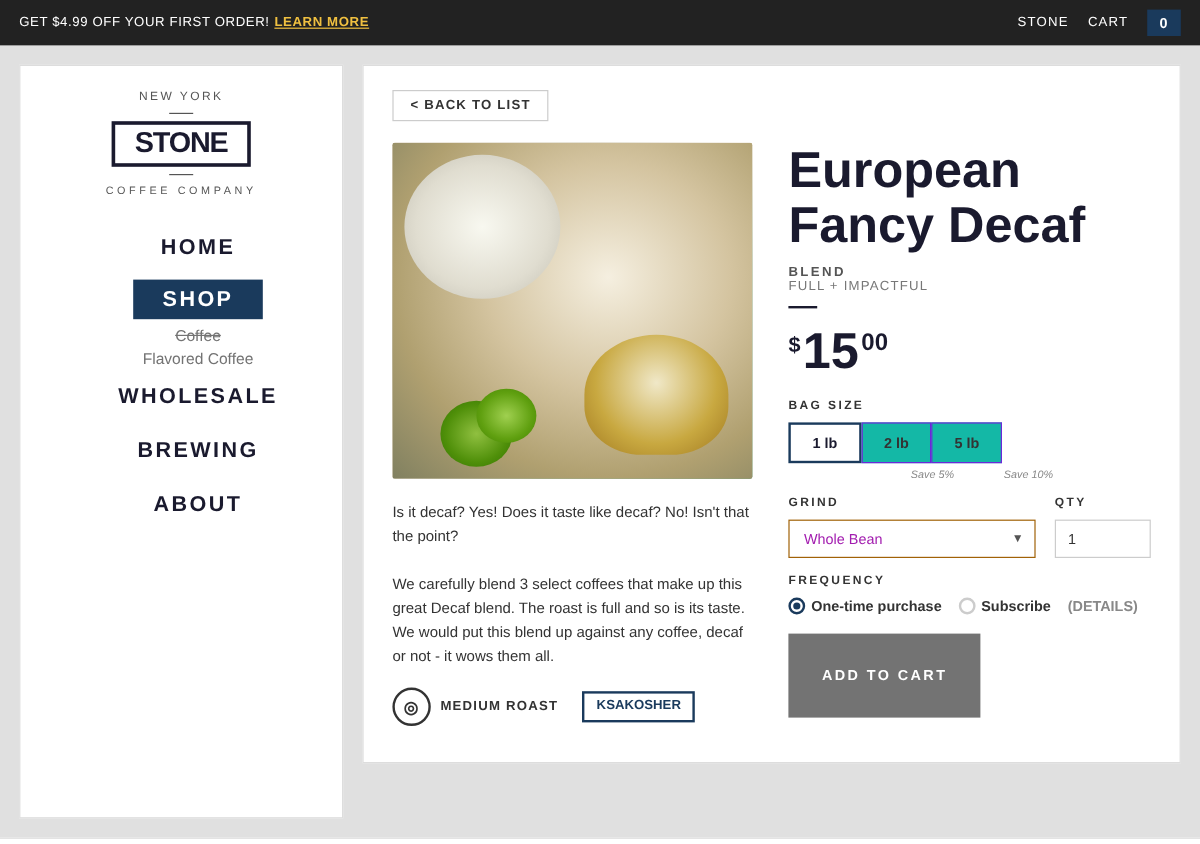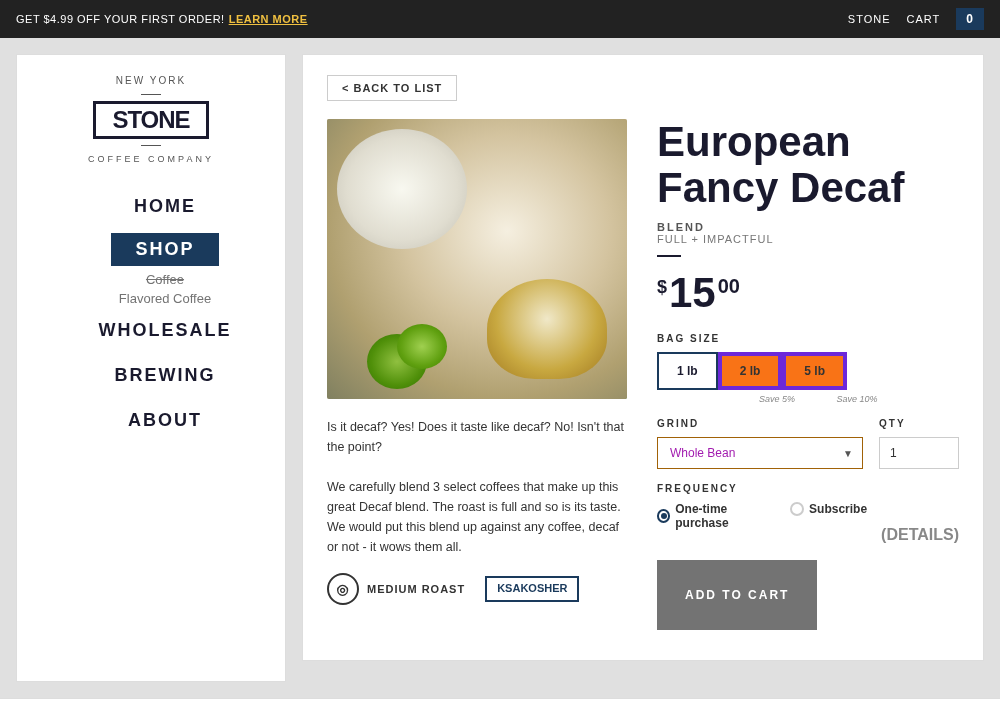--- a/index.html
+++ b/index.html
@@ -309,26 +309,26 @@
       color: #333;
       text-transform: uppercase;
       margin-bottom: 8px;
     }
     .bag-size-row {
       display: flex;
       gap: 0;
       margin-bottom: 4px;
     }
     .bag-btn {
-      border: 4px solid #6d28d9;
+      border: 1px solid #6d28d9;
       padding: 8px 18px;
       font-size: 12px;
       font-weight: bold;
       cursor: pointer;
-      background: #f97316;
+      background: #14b8a6;
       color: #333;
     }
     .bag-btn.active {
       border: 2px solid #1a3a5c;
       color: #1a1a2e;
       background: #fff;
     }
     .bag-save-row {
       display: flex;
       gap: 0;
@@ -408,26 +408,25 @@
     .radio-custom.checked {
       border-color: #1a3a5c;
     }
     .radio-dot {
       width: 6px;
       height: 6px;
       border-radius: 50%;
       background: #1a3a5c;
     }
     .details-link {
-      font-size: 16px;
+      font-size: 12px;
       color: #888;
       text-decoration: none;
       cursor: pointer;
       text-transform: uppercase;
-      margin-top: 24px;
     }
 
     
     .add-to-cart-btn {
       background: #737373;
       color: #fff;
       border: none;
       padding: 28px 28px;
       font-size: 12px;
       font-weight: bold;

